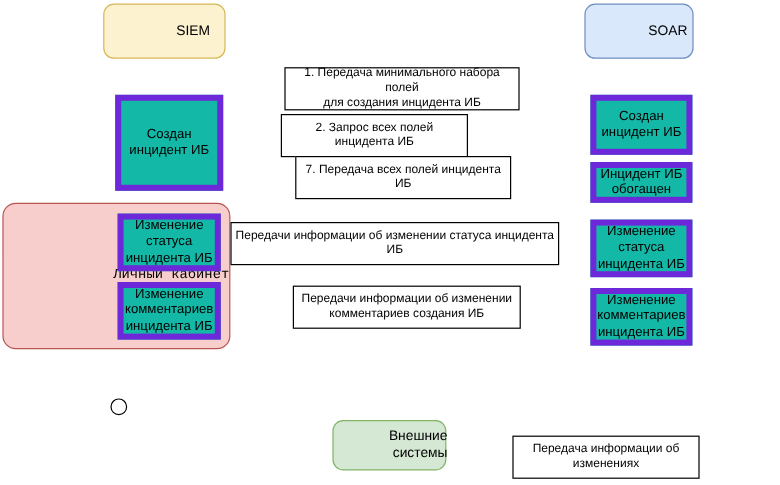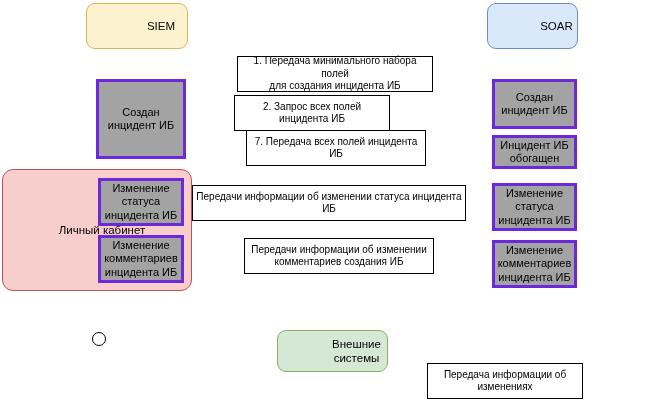--- a/index.html
+++ b/index.html
@@ -45,29 +45,30 @@
     border-color: #6c8ebf;
   }
   .lane-green {
     background: #d5e8d4;
     border-color: #82b366;
   }
   .lane-cabinet {
     background: #f8cecc;
     border-color: #b85450;
     border-radius: 11px;
-    justify-content: center;
+    justify-content: flex-end;
     padding-left: 10px;
     font-size: 11.5px;
+    font-family: Liberation Mono, monospace;
   }
 
   
   .proc {
-    background: #a3a3a3;
-    border: 3px solid #6d28d9;
+    background: #14b8a6;
+    border: 5px solid #6d28d9;
     font-size: 11px;
   }
 
   
   .edge-label {
     position: absolute;
     box-sizing: border-box;
     background: #ffffff;
     border: 1px solid #000000;
     color: #000000;
@@ -122,21 +123,21 @@
 обогащен</div>
 
   <div class="node proc" style="left:492px; top:183px; width:85px; height:48px; white-space:pre-line;">Изменение
 статуса
 инцидента ИБ</div>
 
   <div class="node proc" style="left:492px; top:240px; width:85px; height:48px; white-space:pre-line;">Изменение
 комментариев
 инцидента ИБ</div>
 
-  <div class="node lane lane-green" style="left:277px; top:330px; width:111px; height:42px;">
+  <div class="node lane lane-green" style="left:277px; top:350px; width:95px; height:42px;text-align:right;">
     <span>Внешние системы</span>
   </div>
 
   <div class="edge-label" style="left:237px; top:56px; width:196px; height:28px; white-space:pre-line;">1. Передача минимального набора полей
 для создания инцидента ИБ</div>
 
   <div class="edge-label" style="left:234px; top:95px; width:156px; height:16px;">2. Запрос всех полей инцидента ИБ</div>
 
   <div class="edge-label" style="left:246px; top:130px; width:180px; height:16px;">7. Передача всех полей инцидента ИБ</div>
 

